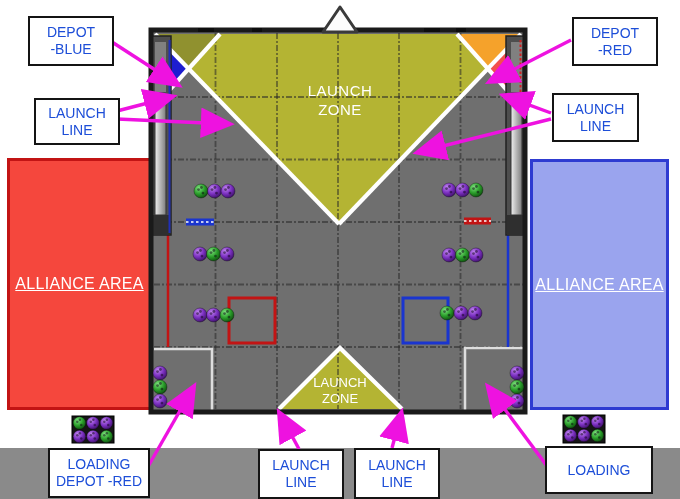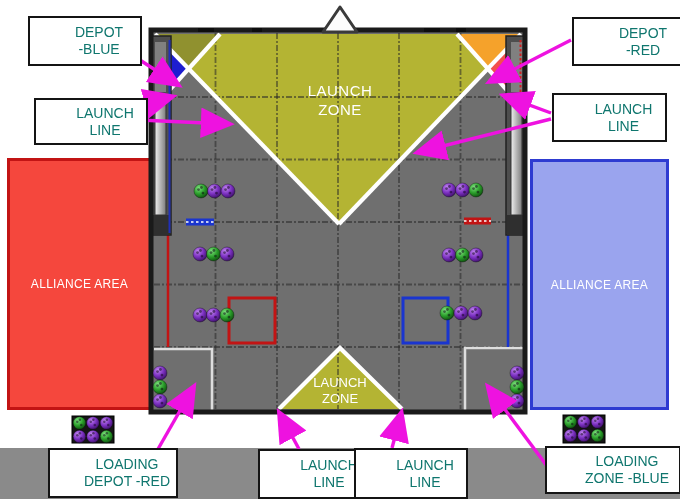--- a/index.html
+++ b/index.html
@@ -1,29 +1,29 @@
 <!DOCTYPE html>
 <html><head>
 <meta charset="utf-8">
 <style>
   html,body{margin:0;padding:0;background:#fff;}
   .canvas{position:relative;width:680px;height:499px;background:#ffffff;overflow:hidden;
           font-family:"Liberation Sans",sans-serif;}
   .gray-band{position:absolute;left:0;top:448px;width:680px;height:51px;z-index:1;}
   .alliance{position:absolute;display:flex;align-items:center;justify-content:center;z-index:2;}
-  .alliance-label{color:#fff;font-size:12px;letter-spacing:.3px;white-space:nowrap;}
+  .alliance-label{color:#fff;font-size:16px;letter-spacing:.3px;white-space:nowrap;text-decoration:underline;}
   #field-svg{position:absolute;left:0;top:0;z-index:3;}
   #arrow-svg{position:absolute;left:0;top:0;z-index:5;pointer-events:none;}
   .arrow{stroke:#ee12e0;stroke-width:3.4;fill:none;}
   .zone-text{position:absolute;color:#fff;text-align:center;z-index:4;font-weight:500;}
   .zone-top{left:290px;top:81px;width:100px;font-size:15px;line-height:19px;letter-spacing:.5px;}
   .zone-bottom{left:305px;top:375px;width:70px;font-size:13px;line-height:16px;}
   .label-box{position:absolute;background:#fff;border:2px solid #141414;z-index:6;
              display:flex;flex-direction:column;align-items:center;justify-content:center;
-             text-align:right;font-size:14px;line-height:17px;color:#0f766e;padding-left:28px;}
+             text-align:right;font-size:14px;line-height:17px;color:#1d4ed8;}
 </style>
 </head>
 <body>
 
 <div class="canvas">
 
   <div class="gray-band" style="background-color: rgb(138, 138, 138);"></div>
 
   <div class="alliance" style="left: 7px; top: 158px; width: 139px; height: 246px; border: 3px solid rgb(194, 20, 20); background-color: rgb(245, 71, 61);">
     <span class="alliance-label">ALLIANCE AREA</span>
@@ -398,16 +398,15 @@
   <div class="label-box" style="left:354px;top:448px;width:82px;height:47px">
     <div>LAUNCH</div>
     <div>LINE</div>
   </div>
   <div class="label-box" style="left:48px;top:448px;width:98px;height:46px">
     <div>LOADING</div>
     <div>DEPOT -RED</div>
   </div>
   <div class="label-box" style="left:545px;top:446px;width:104px;height:44px">
     <div>LOADING</div>
-    <div>ZONE -BLUE</div>
   </div>
 
 </div>
 
 </body></html>

